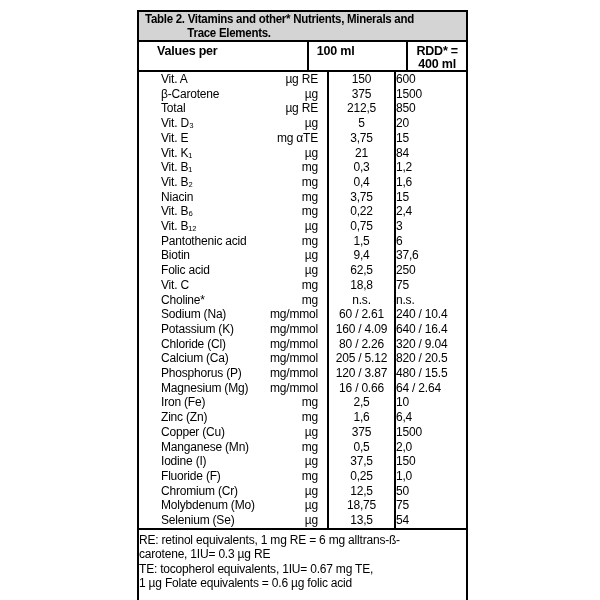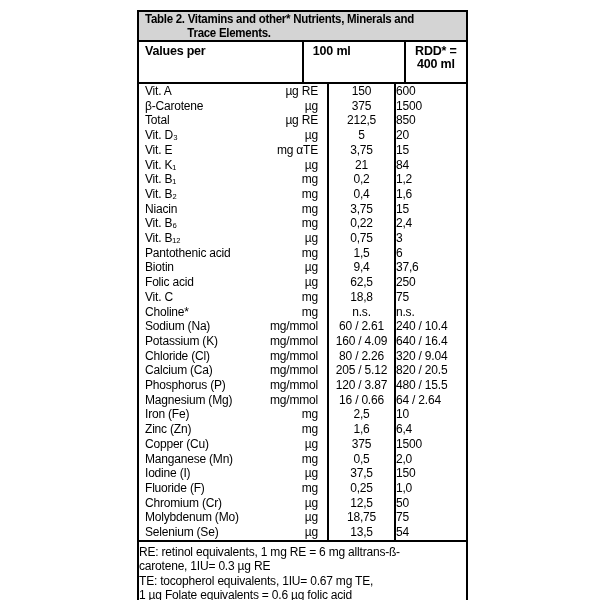--- a/index.html
+++ b/index.html
@@ -15,30 +15,30 @@
   .title{
     height:30px;background:#d4d4d4;border-bottom:2px solid #000;box-sizing:border-box;
     font-weight:bold;font-size:12.5px;line-height:13.5px;padding:1px 4px 0 6px;
     letter-spacing:-0.3px;
   }
   .title-inner{transform:scaleX(0.92);transform-origin:0 0;width:109%;}
   .title-line{white-space:nowrap;}
   .title-line ~ .title-line{margin-left:46px;}
   
   .header{
-    height:42px;border-bottom:2px solid #000;box-sizing:border-box;display:flex;
-    font-weight:bold;font-size:12.5px;line-height:13px;letter-spacing:-0.2px;
+    height:30px;border-bottom:2px solid #000;box-sizing:border-box;display:flex;
+    font-weight:bold;font-size:12.5px;line-height:13px;letter-spacing:-0.2px;padding-left:12px;
   }
   .hc1{width:188px;box-sizing:border-box;padding:3px 0 0 6px;}
   .hc2{width:67px;box-sizing:border-box;border-left:2px solid #000;text-align:center;padding-top:3px;}
   .hc3{width:72px;box-sizing:border-box;border-left:2px solid #000;text-align:center;padding-top:3px;white-space:pre-line;margin-left:44px;}
   
   .rows{height:456px;}
   .row{display:flex;height:14.71px;line-height:14.71px;font-size:12px;letter-spacing:-0.2px;}
-  .nc{width:188px;box-sizing:border-box;display:flex;justify-content:space-between;padding:0 9px 0 6px;overflow:hidden;}
+  .nc{width:188px;box-sizing:border-box;display:flex;justify-content:space-between;padding:0 9px 0 22px;overflow:hidden;}
   .v1{width:67px;box-sizing:border-box;border-left:2px solid #000;text-align:center;white-space:nowrap;}
   .v2{width:72px;box-sizing:border-box;border-left:2px solid #000;text-align:left;white-space:nowrap;}
   
   .foot{
     border-top:2px solid #000;box-sizing:border-box;height:77px;
     padding:3px 0 0 0;font-size:12px;line-height:14.3px;letter-spacing:-0.2px;
   }
   .fl{white-space:nowrap;}
 </style>
 </head>
@@ -116,21 +116,21 @@
         </div>
         <div class="v1">21</div>
         <div class="v2">84</div>
       </div>
 
       <div class="row">
         <div class="nc">
           <span>Vit. B₁</span>
           <span>mg</span>
         </div>
-        <div class="v1">0,2</div>
+        <div class="v1">0,3</div>
         <div class="v2">1,2</div>
       </div>
 
       <div class="row">
         <div class="nc">
           <span>Vit. B₂</span>
           <span>mg</span>
         </div>
         <div class="v1">0,4</div>
         <div class="v2">1,6</div>

